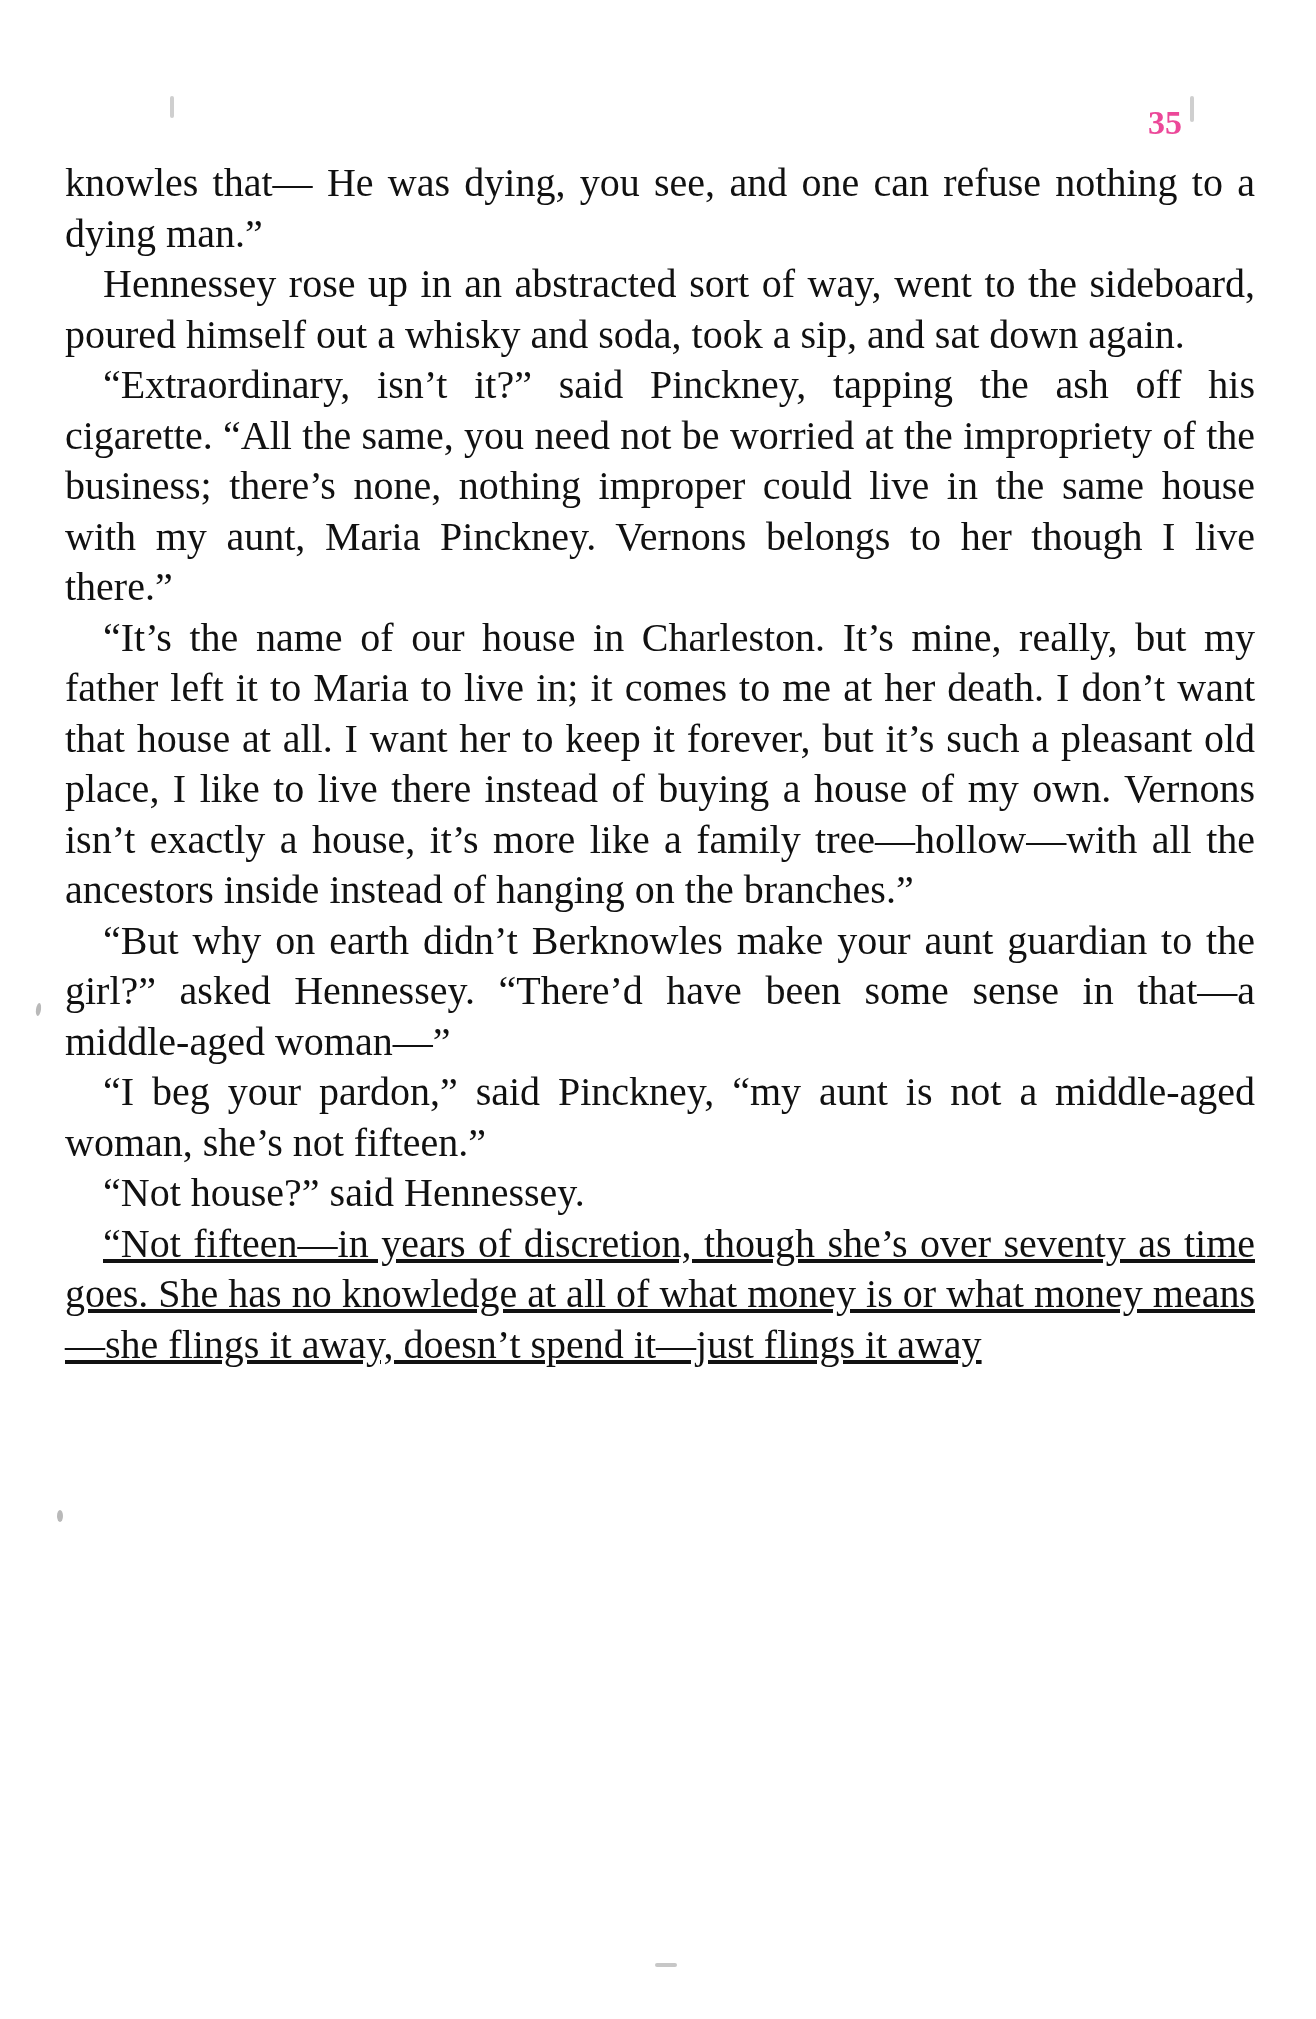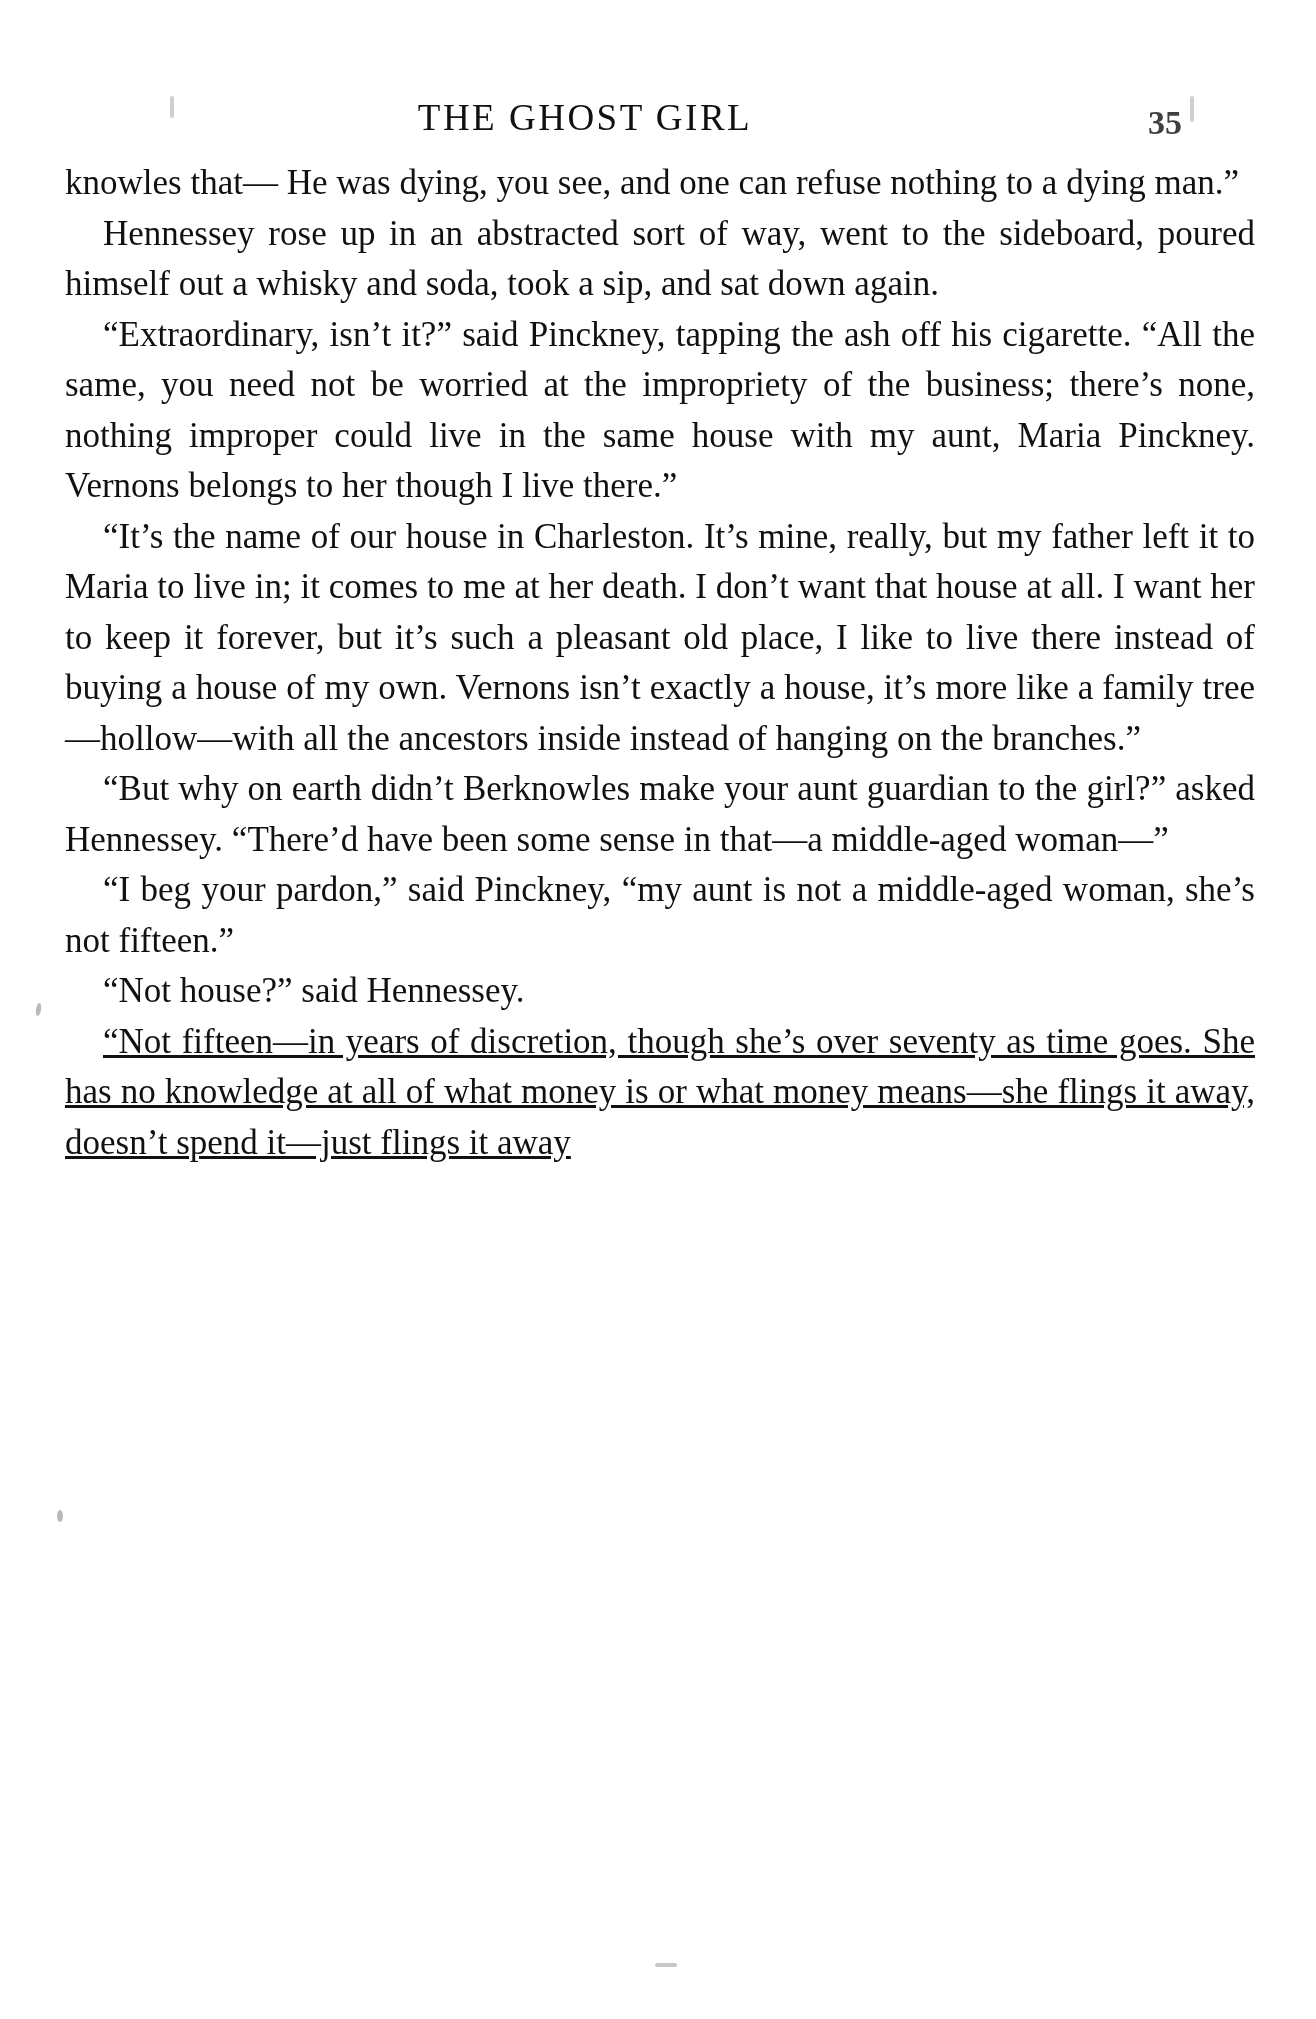--- a/index.html
+++ b/index.html
@@ -40,28 +40,28 @@
     font-family: "Liberation Serif", serif;
     color: #111;
   }
   .header-pageno {
     position: absolute;
     right: 18px;
     top: 8px;
     font-size: 34px;
     font-weight: bold;
     letter-spacing: 0px;
-    color: #404040;
+    color: #ec4899;
   }
   .body-text {
     position: absolute;
     left: 65px;
     top: 158px;
     width: 1190px;
-    font-size: 35px;
+    font-size: 40px;
     line-height: 50.5px;
     text-align: justify;
     text-justify: inter-word;
     color: #111;
   }
   .body-text p {
     margin: 0;
     padding: 0;
     text-indent: 0;
   }
@@ -89,21 +89,20 @@
 
 <div class="page">
 
   <div class="speckle sp3"></div>
   <div class="speckle sp4"></div>
   <div class="speckle sp1"></div>
   <div class="speckle sp2"></div>
   <div class="speckle sp5"></div>
 
   <div class="header">
-    <div class="header-title">THE GHOST GIRL</div>
     <div class="header-pageno">35</div>
   </div>
 
   <div class="body-text">
     <p>knowles that— He was dying, you see, and one can refuse nothing to a dying man.”</p>
     <p class="indent">Hennessey rose up in an abstracted sort of way, went to the sideboard, poured himself out a whisky and soda, took a sip, and sat down again.</p>
     <p class="indent">“Extraordinary, isn’t it?” said Pinckney, tapping the ash off his cigarette. “All the same, you need not be worried at the impropriety of the business; there’s none, nothing improper could live in the same house with my aunt, Maria Pinckney. Vernons belongs to her though I live there.”</p>
     <p class="indent">“It’s the name of our house in Charleston. It’s mine, really, but my father left it to Maria to live in; it comes to me at her death. I don’t want that house at all. I want her to keep it forever, but it’s such a pleasant old place, I like to live there instead of buying a house of my own. Vernons isn’t exactly a house, it’s more like a family tree—hollow—with all the ancestors inside instead of hanging on the branches.”</p>
     <p class="indent">“But why on earth didn’t Berknowles make your aunt guardian to the girl?” asked Hennessey. “There’d have been some sense in that—a middle-aged woman—”</p>
     <p class="indent">“I beg your pardon,” said Pinckney, “my aunt is not a middle-aged woman, she’s not fifteen.”</p>

